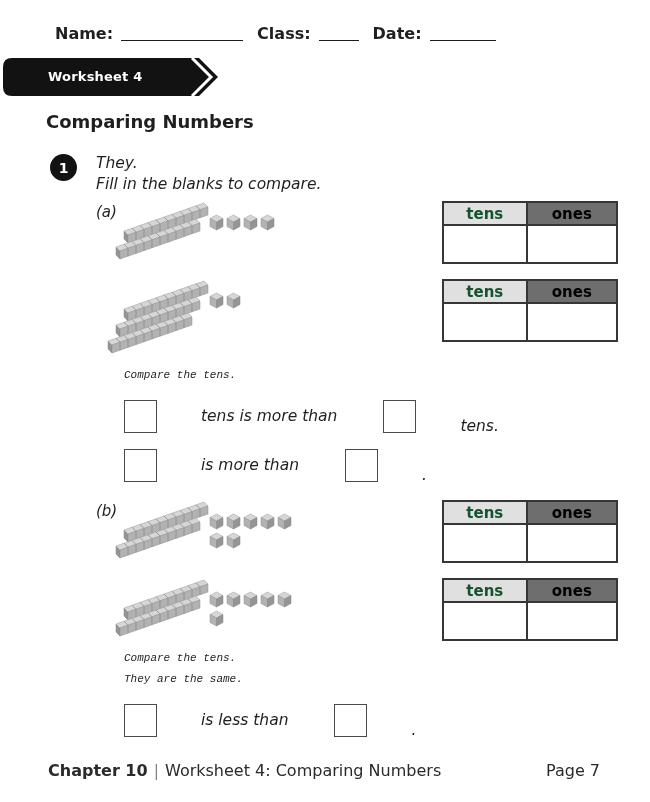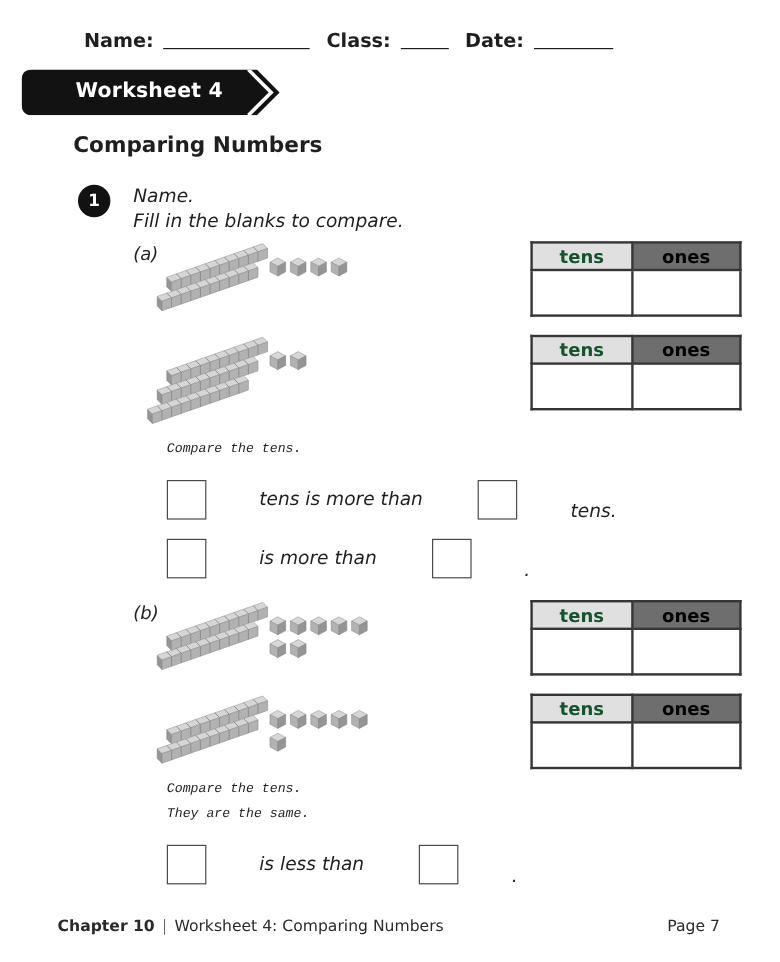--- a/index.html
+++ b/index.html
@@ -3,33 +3,33 @@
 <meta charset="utf-8">
 <style>
   :root{
     --banner:#121212; --badge:#121212;
     --tens-header:#e0e0e0; --ones-header:#6e6e6e;
     --table-border:#363636; --box-border:#4a4a4a; --ink:#1f1f1f;
   }
   *{box-sizing:border-box;}
   html,body{margin:0;padding:0;}
   body{width:650px;height:802px;background:#ffffff;font-family:"DejaVu Sans",sans-serif;color:var(--ink);}
-  .page{position:relative;width:650px;height:802px;background:#fff;overflow:hidden;padding-left:15px;}
+  .page{position:relative;width:650px;height:802px;background:#fff;overflow:hidden;}
 
   
   .header-line{display:flex;align-items:flex-end;margin:24px 0 0 55px;font-size:16px;font-weight:600;}
   .write-line{display:inline-block;border-bottom:1.6px solid #1c1c1c;height:17px;margin:0 14px 2px 8px;}
   .line-name{width:122px;}
   .line-class{width:40px;}
   .line-date{width:66px;margin-right:0;}
 
   
   .banner{position:relative;width:230px;height:38px;margin:15px 0 0 3px;}
   .banner svg{position:absolute;left:0;top:0;}
-  .banner-title{position:absolute;left:45px;top:50%;transform:translateY(-54%);color:#fff;font-weight:bold;font-size:17px;letter-spacing:.2px;}
+  .banner-title{position:absolute;left:45px;top:50%;transform:translateY(-54%);color:#fff;font-weight:bold;font-size:13px;letter-spacing:.2px;}
 
   .section-title{margin:15px 0 0 46px;font-size:18px;font-weight:bold;}
 
   
   .q-row{position:relative;margin:21px 0 0 48px;}
   .q-badge{position:absolute;left:2px;top:1px;width:27px;height:27px;border-radius:50%;background:var(--badge);color:#fff;font-weight:bold;font-size:14px;display:flex;align-items:center;justify-content:center;}
   .q-instructions{margin-left:48px;font-style:italic;font-size:15.5px;line-height:21px;}
 
   .q-content{position:relative;margin-left:96px;}
   .block-row{position:relative;display:flex;align-items:flex-start;}
@@ -44,21 +44,21 @@
   .th-ones{background:var(--ones-header);color:#000000;}
   .pv-table td{height:38px;background:#fff;}
 
   .compare-text{margin:4px 0 0 28px;font-style:italic;font-size:11px;line-height:21px;font-family:Liberation Mono, monospace;}
   .sentence{display:flex;align-items:center;margin:11px 0 0 28px;font-style:italic;font-size:15.5px;gap:32px;}
   .blank-box{width:33px;height:33px;border:1.6px solid var(--box-border);background:#fff;flex:0 0 auto;}
   .s-text{margin:0 14px 0 12px;}
   .s-end{margin-left:12px;margin-top:20px;}
 
   
-  .footer{position:absolute;left:48px;right:50px;bottom:22px;display:flex;justify-content:space-between;align-items:center;font-size:13px;color:#2a2a2a;}
+  .footer{position:absolute;left:48px;right:50px;bottom:22px;display:flex;justify-content:space-between;align-items:center;font-size:16px;color:#2a2a2a;}
   .footer-chapter{font-weight:bold;}
   .footer-sep{padding:0 6px;font-weight:300;}
 </style>
 </head>
 <body>
 
 <div class="page">
 
   <div class="header-line">
     <span>Name:</span>
@@ -75,21 +75,21 @@
       <path d="M189,0 L208,19 L189,38" stroke="#ffffff" stroke-width="3" fill="none"></path>
     </svg>
     <span class="banner-title">Worksheet 4</span>
   </div>
 
   <div class="section-title">Comparing Numbers</div>
 
   <div class="q-row">
     <div class="q-badge">1</div>
     <div class="q-instructions">
-      <div>Name.</div>
+      <div>They.</div>
       <div>Fill in the blanks to compare.</div>
     </div>
   </div>
 
   <div class="q-content">
 
     <div class="block-row mt-a1">
       <span class="part-label">(a)</span>
       <div class="blocks"><svg width="300" height="62" viewBox="0 0 300 62">
             <polygon points="26,42 26,34 22,30 22,38" fill="#959595" stroke="#848484" stroke-width="0.5"></polygon>

